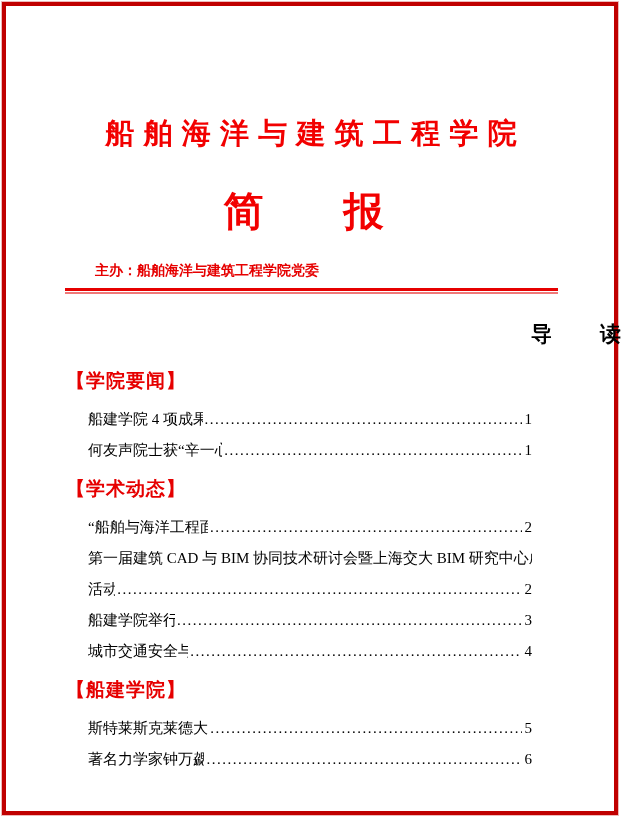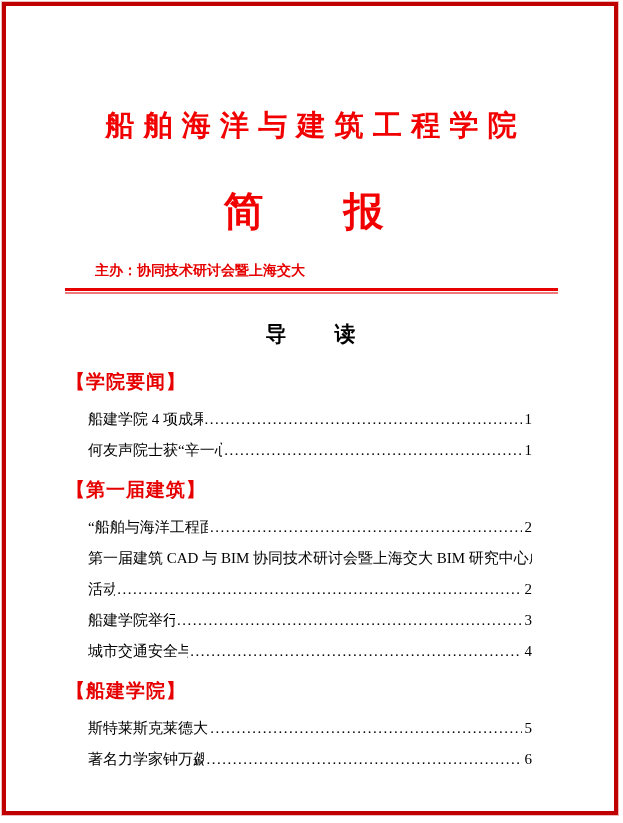--- a/index.html
+++ b/index.html
@@ -22,21 +22,21 @@
   .frame {
     position: absolute;
     top: 2px; left: 2px; right: 5px; bottom: 8px;
     border: 4px solid var(--border-red, #c00000);
     outline: 1px solid #eeb9b9;
     pointer-events: none;
   }
   .title {
     position: absolute;
     top: 106px; left: 0; right: 0;
-    margin: 0;
+    margin: 8px;
     text-align: center;
     font-size: 29px;
     font-weight: bold;
     letter-spacing: 1px;
     color: var(--title-red, #f20000);
     white-space: pre;
   }
   .subtitle {
     position: absolute;
     top: 184px; left: 0; right: 16px;
@@ -61,38 +61,39 @@
   .rule {
     position: absolute;
     top: 288px; left: 65px; width: 493px;
   }
   .rule-thick { height: 3px; background: var(--accent-red, #e60000); margin-bottom: 1px; }
   .rule-thin  { height: 2px; background: var(--rule-light-red, #f07878); }
   .guide {
     position: absolute;
     top: 320px; left: 0; right: 0;
     margin: 0;
-    text-align: center;
+    text-align: right;
     font-size: 21px;
     font-weight: bold;
     letter-spacing: 2px;
     color: var(--text-black, #000000);
     white-space: pre;
   }
   .toc {
     position: absolute;
     top: 358px; left: 66px; width: 466px;
   }
   .toc-section-header {
     font-size: 19px;
     font-weight: bold;
     color: var(--accent-red, #e60000);
     line-height: 24px;
     letter-spacing: 1px;
     margin: 12px 0 10px 0;
+    font-family: Liberation Mono, monospace;
   }
   .toc-row {
     display: flex;
     align-items: baseline;
     height: 31px;
     line-height: 31px;
     padding-left: 22px;
     font-size: 15px;
     color: var(--text-black, #000000);
   }
@@ -116,21 +117,21 @@
 <body>
 
 <div class="page">
   <div class="frame"></div>
 
   <h1 class="title">船 舶 海 洋 与 建 筑 工 程 学 院</h1>
 
   <h2 class="subtitle">简　　报</h2>
 
   <div class="pubrow">
-    <span>主办：协同技术研讨会暨上海交大</span>
+    <span>主办：船舶海洋与建筑工程学院党委</span>
   </div>
 
   <div class="rule">
     <div class="rule-thick"></div>
     <div class="rule-thin"></div>
   </div>
 
   <h3 class="guide">导　　读</h3>
 
   <div class="toc">
@@ -138,21 +139,21 @@
       <div class="toc-row">
         <span class="toc-text">船建学院 4 项成果获 2015 年度上海市科学技术奖</span>
         <span class="dots"></span>
         <span class="pagenum">1</span>
       </div>
       <div class="toc-row">
         <span class="toc-text">何友声院士获“辛一心船舶与海洋工程科技创新奖”终身成就奖</span>
         <span class="dots"></span>
         <span class="pagenum">1</span>
       </div>
-      <div class="toc-section-header">【第一届建筑】</div>
+      <div class="toc-section-header">【学术动态】</div>
       <div class="toc-row">
         <span class="toc-text">“船舶与海洋工程面临的新挑战”国际专题研讨会举行</span>
         <span class="dots"></span>
         <span class="pagenum">2</span>
       </div>
       <div class="toc-row">
         <span class="toc-text">第一届建筑 CAD 与 BIM 协同技术研讨会暨上海交大 BIM 研究中心成立一周年</span>
       </div>
       <div class="toc-row">
         <span class="toc-text">活动举办</span>

